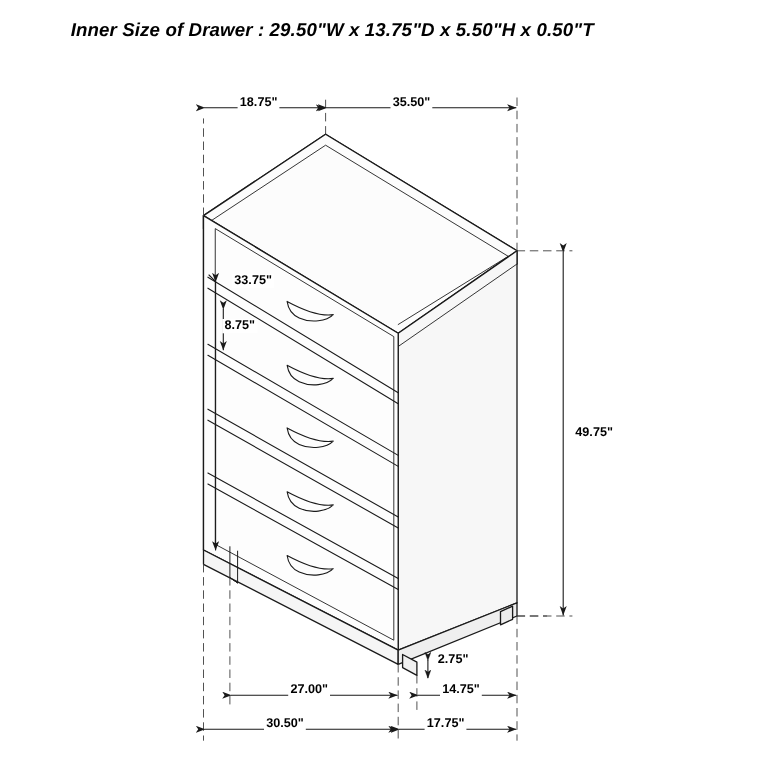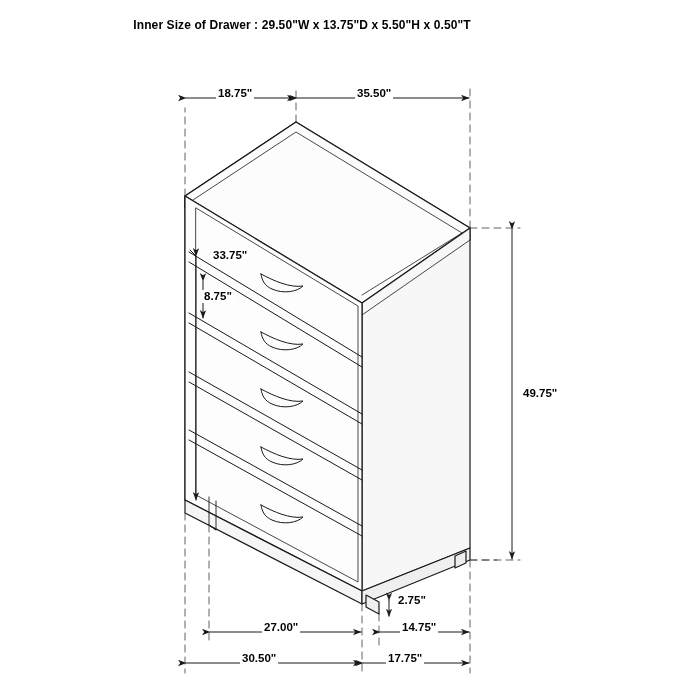--- a/index.html
+++ b/index.html
@@ -19,23 +19,24 @@
     position: relative;
     width: 700px;
     height: 700px;
   }
   .title {
     position: absolute;
     top: 18px;
     left: 0;
     width: 604px;
     text-align: center;
-    font-size: 12px;
+    font-size: 17px;
     font-weight: bold;
     letter-spacing: 0.1px;
+    font-style: italic;
   }
   svg.diagram {
     position: absolute;
     top: 0;
     left: 0;
     width: 700px;
     height: 700px;
   }
   .dim-label {
     position: absolute;

